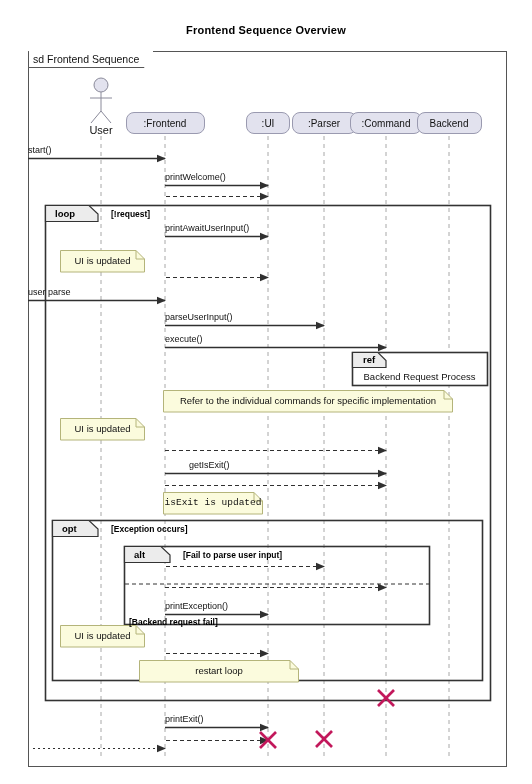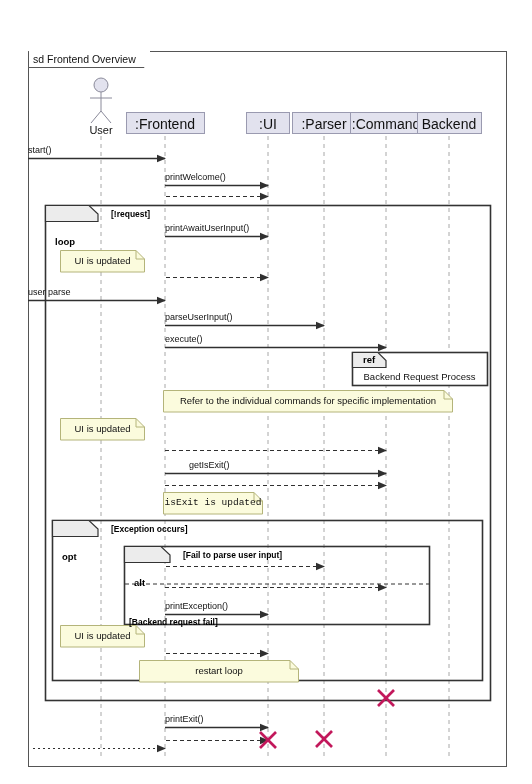--- a/index.html
+++ b/index.html
@@ -21,32 +21,32 @@
   
   .frame-label{
     left:29px;top:51px;height:16px;line-height:16px;
     padding:0 14px 0 4px;font-size:10.5px;color:#111;
     background:#ffffff;white-space:nowrap;
   }
 
   
   .lifebox{
     height:22px;line-height:22px;text-align:center;
-    background:#e2e2ee;border:1px solid #9a9ab0;border-radius:0;
-    font-size:14px;color:#111;box-sizing:border-box;white-space:nowrap;
+    background:#e2e2ee;border:1px solid #9a9ab0;border-radius:8px;
+    font-size:10px;color:#111;box-sizing:border-box;white-space:nowrap;
   }
   .actor-name{
     font-size:11px;text-align:center;white-space:nowrap;color:#111;
   }
 
   
   .frag-tag{
     height:14px;line-height:14px;padding:0 4px;
     font-size:9.5px;font-weight:bold;color:#000;
-    background:#ececec;white-space:nowrap;box-sizing:border-box;margin-top:28px;
+    background:#ececec;white-space:nowrap;box-sizing:border-box;
   }
   .frag-guard{
     height:12px;line-height:12px;font-size:8.5px;font-weight:bold;
     color:#000;white-space:nowrap;background:transparent;
   }
   .ref-tag{
     height:14px;line-height:14px;padding:0 6px;
     font-size:9.5px;font-weight:bold;color:#000;
     background:#ececec;white-space:nowrap;box-sizing:border-box;
   }
@@ -161,21 +161,22 @@
     <g id="g-destroy">
         <line x1="378" y1="690" x2="394" y2="706" stroke="#c2185b" stroke-width="2.6" stroke-linecap="butt"></line>
         <line x1="394" y1="690" x2="378" y2="706" stroke="#c2185b" stroke-width="2.6" stroke-linecap="butt"></line>
         <line x1="260" y1="732" x2="276" y2="748" stroke="#c2185b" stroke-width="2.6" stroke-linecap="butt"></line>
         <line x1="276" y1="732" x2="260" y2="748" stroke="#c2185b" stroke-width="2.6" stroke-linecap="butt"></line>
         <line x1="316" y1="731" x2="332" y2="747" stroke="#c2185b" stroke-width="2.6" stroke-linecap="butt"></line>
         <line x1="332" y1="731" x2="316" y2="747" stroke="#c2185b" stroke-width="2.6" stroke-linecap="butt"></line>
       </g>
   </svg>
 
-  <div class="abs frame-label">sd Frontend Overview</div>
+  <div class="abs diagram-title">Frontend Sequence Overview</div>
+  <div class="abs frame-label">sd Frontend Sequence</div>
 
   <div id="layer-lifelabels">
       <div class="abs actor-name" style="left: 61px; top: 124px; width: 80px;">User</div>
       <div class="abs lifebox" style="left: 125.5px; top: 112px; width: 79px;">:Frontend</div>
       <div class="abs lifebox" style="left: 246px; top: 112px; width: 44px;">:UI</div>
       <div class="abs lifebox" style="left: 291.5px; top: 112px; width: 65px;">:Parser</div>
       <div class="abs lifebox" style="left: 350px; top: 112px; width: 72px;">:Command</div>
       <div class="abs lifebox" style="left: 416.5px; top: 112px; width: 65px;">Backend</div>
     </div>
   <div id="layer-fraglabels">

